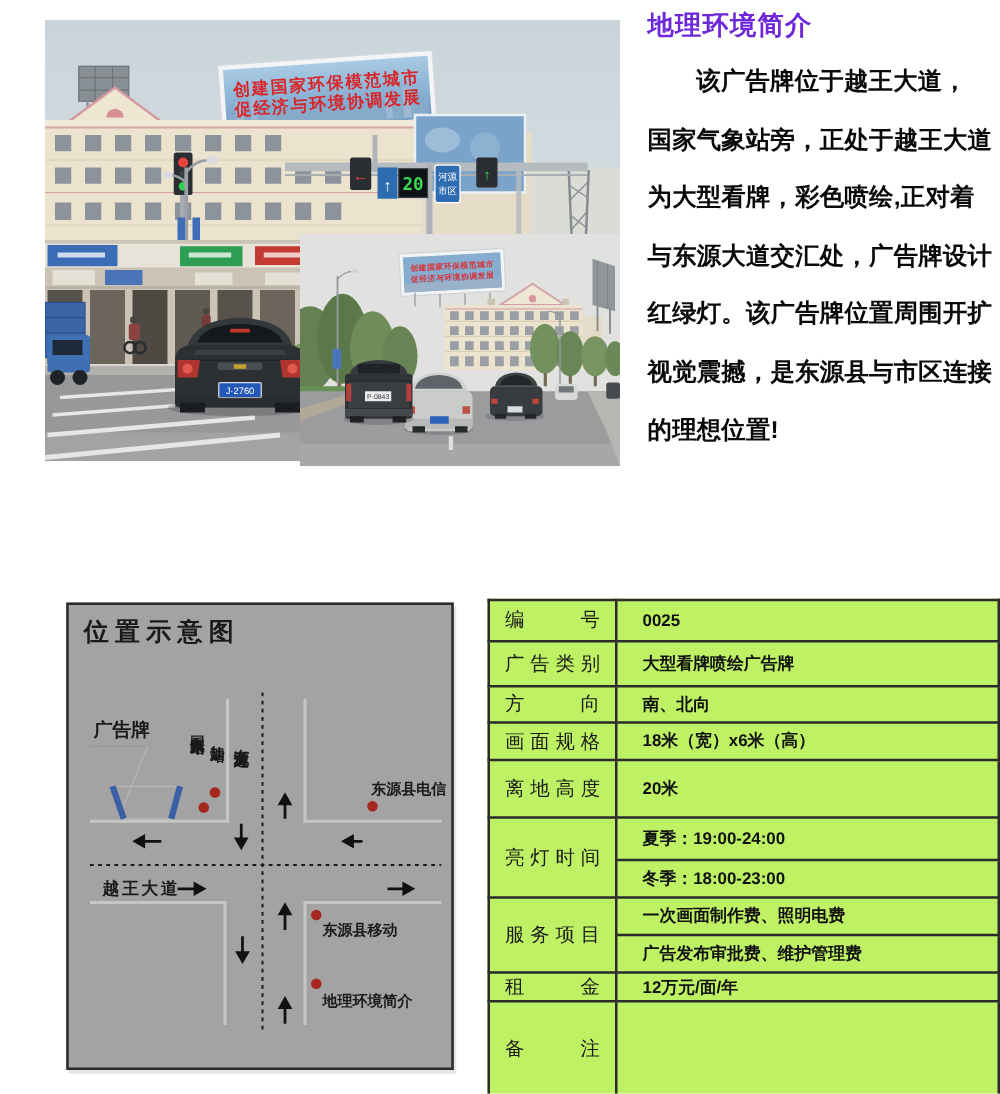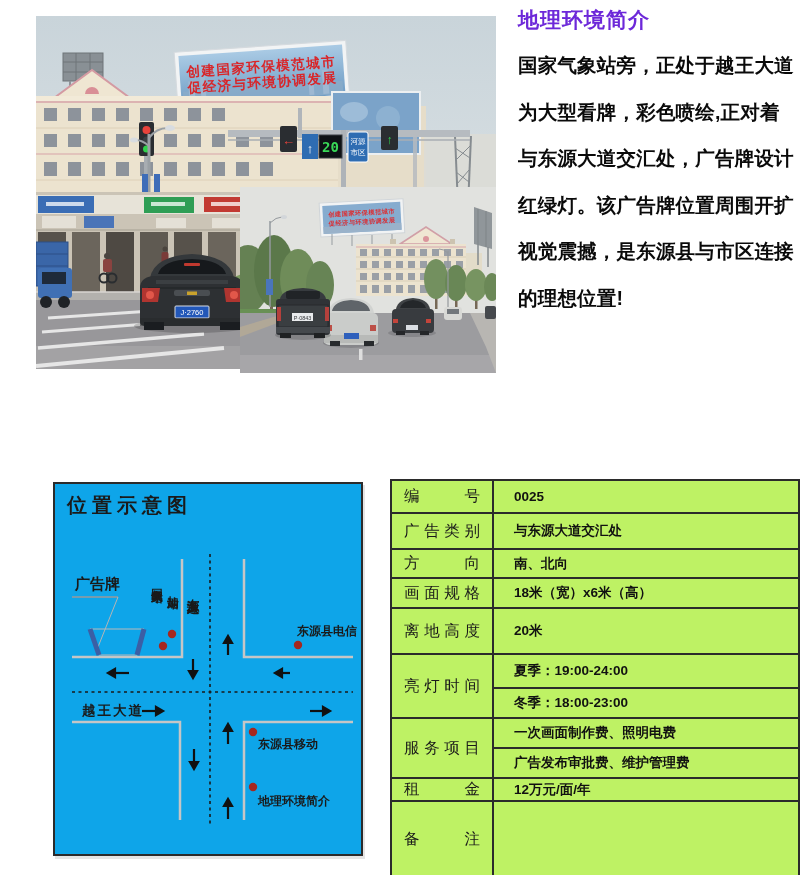--- a/index.html
+++ b/index.html
@@ -12,21 +12,21 @@
   .photo1{left:36px;top:16px;width:460px;height:353px;}
   .photo2{left:240px;top:187px;width:256px;height:186px;}
 
   
   .intro{position:absolute;left:518px;top:6px;width:278px;}
   .intro-title{font-size:21px;font-weight:bold;text-align:left;letter-spacing:1px;margin:0 0 8px 0;color:#6d28d9;}
   .iline{font-size:19.5px;font-weight:600;line-height:46.5px;white-space:nowrap;letter-spacing:.2px;color:#0a0a0a;}
   .iline.indent{padding-left:39px;}
 
   
-  .diagram{position:absolute;left:53px;top:482px;width:310px;height:374px;border:2px solid #2b2b2b;box-sizing:border-box;background:#0ea5e9;box-shadow:2px 3px 0 rgba(0,0,0,.10);}
+  .diagram{position:absolute;left:53px;top:482px;width:310px;height:374px;border:2px solid #2b2b2b;box-sizing:border-box;background:#a3a3a3;box-shadow:2px 3px 0 rgba(0,0,0,.10);}
   .diagram svg{position:absolute;left:0;top:0;}
   .dlabel{position:absolute;font-weight:bold;color:#1a1a1a;white-space:nowrap;}
   .dtitle{left:12px;top:8px;font-size:20px;letter-spacing:5px;}
   .l-billboard{left:20px;top:91px;font-size:15px;}
   .vert{writing-mode:vertical-rl;text-orientation:upright;letter-spacing:1px;}
   .l-weather{left:94px;top:95px;font-size:11.5px;}
   .l-gas{left:110px;top:103px;font-size:11.5px;}
   .l-dyavenue{left:129px;top:105px;font-size:12.5px;}
   .l-telecom{left:242px;top:139px;font-size:12px;}
   .l-ywavenue{left:27px;top:218px;font-size:13.5px;letter-spacing:2px;text-align:center;}
@@ -447,20 +447,21 @@
         <rect x="36" y="140" width="54" height="6" fill="#3a3e42"></rect>
         <rect x="40" y="146" width="11" height="5" fill="#121416"></rect>
           <rect x="74" y="146" width="11" height="5" fill="#121416"></rect>
       </g>
       <rect x="0" y="0" width="256" height="186" fill="#ffffff" opacity=".06"></rect>
     </svg>
   </div>
 
   <div class="intro">
     <h2 class="intro-title">地理环境简介</h2>
+    <div class="iline indent">该广告牌位于越王大道，</div>
     <div class="iline">国家气象站旁，正处于越王大道</div>
     <div class="iline">为大型看牌，彩色喷绘,正对着</div>
     <div class="iline">与东源大道交汇处，广告牌设计</div>
     <div class="iline">红绿灯。该广告牌位置周围开扩，</div>
     <div class="iline">视觉震撼，是东源县与市区连接</div>
     <div class="iline">的理想位置!</div>
   </div>
 
   <div class="diagram">
     <svg width="306" height="370" viewBox="0 0 306 370">
@@ -530,21 +531,21 @@
       <tr style="height:33px">
         <td class="lab">
             <div class="lab-in">编 号</div>
           </td>
         <td class="val">0025</td>
       </tr>
       <tr style="height:36px">
         <td class="lab">
             <div class="lab-in">广告类别</div>
           </td>
-        <td class="val">与东源大道交汇处</td>
+        <td class="val">大型看牌喷绘广告牌</td>
       </tr>
       <tr style="height:29px">
         <td class="lab">
             <div class="lab-in">方 向</div>
           </td>
         <td class="val">南、北向</td>
       </tr>
       <tr style="height:30px">
         <td class="lab">
             <div class="lab-in">画面规格</div>

